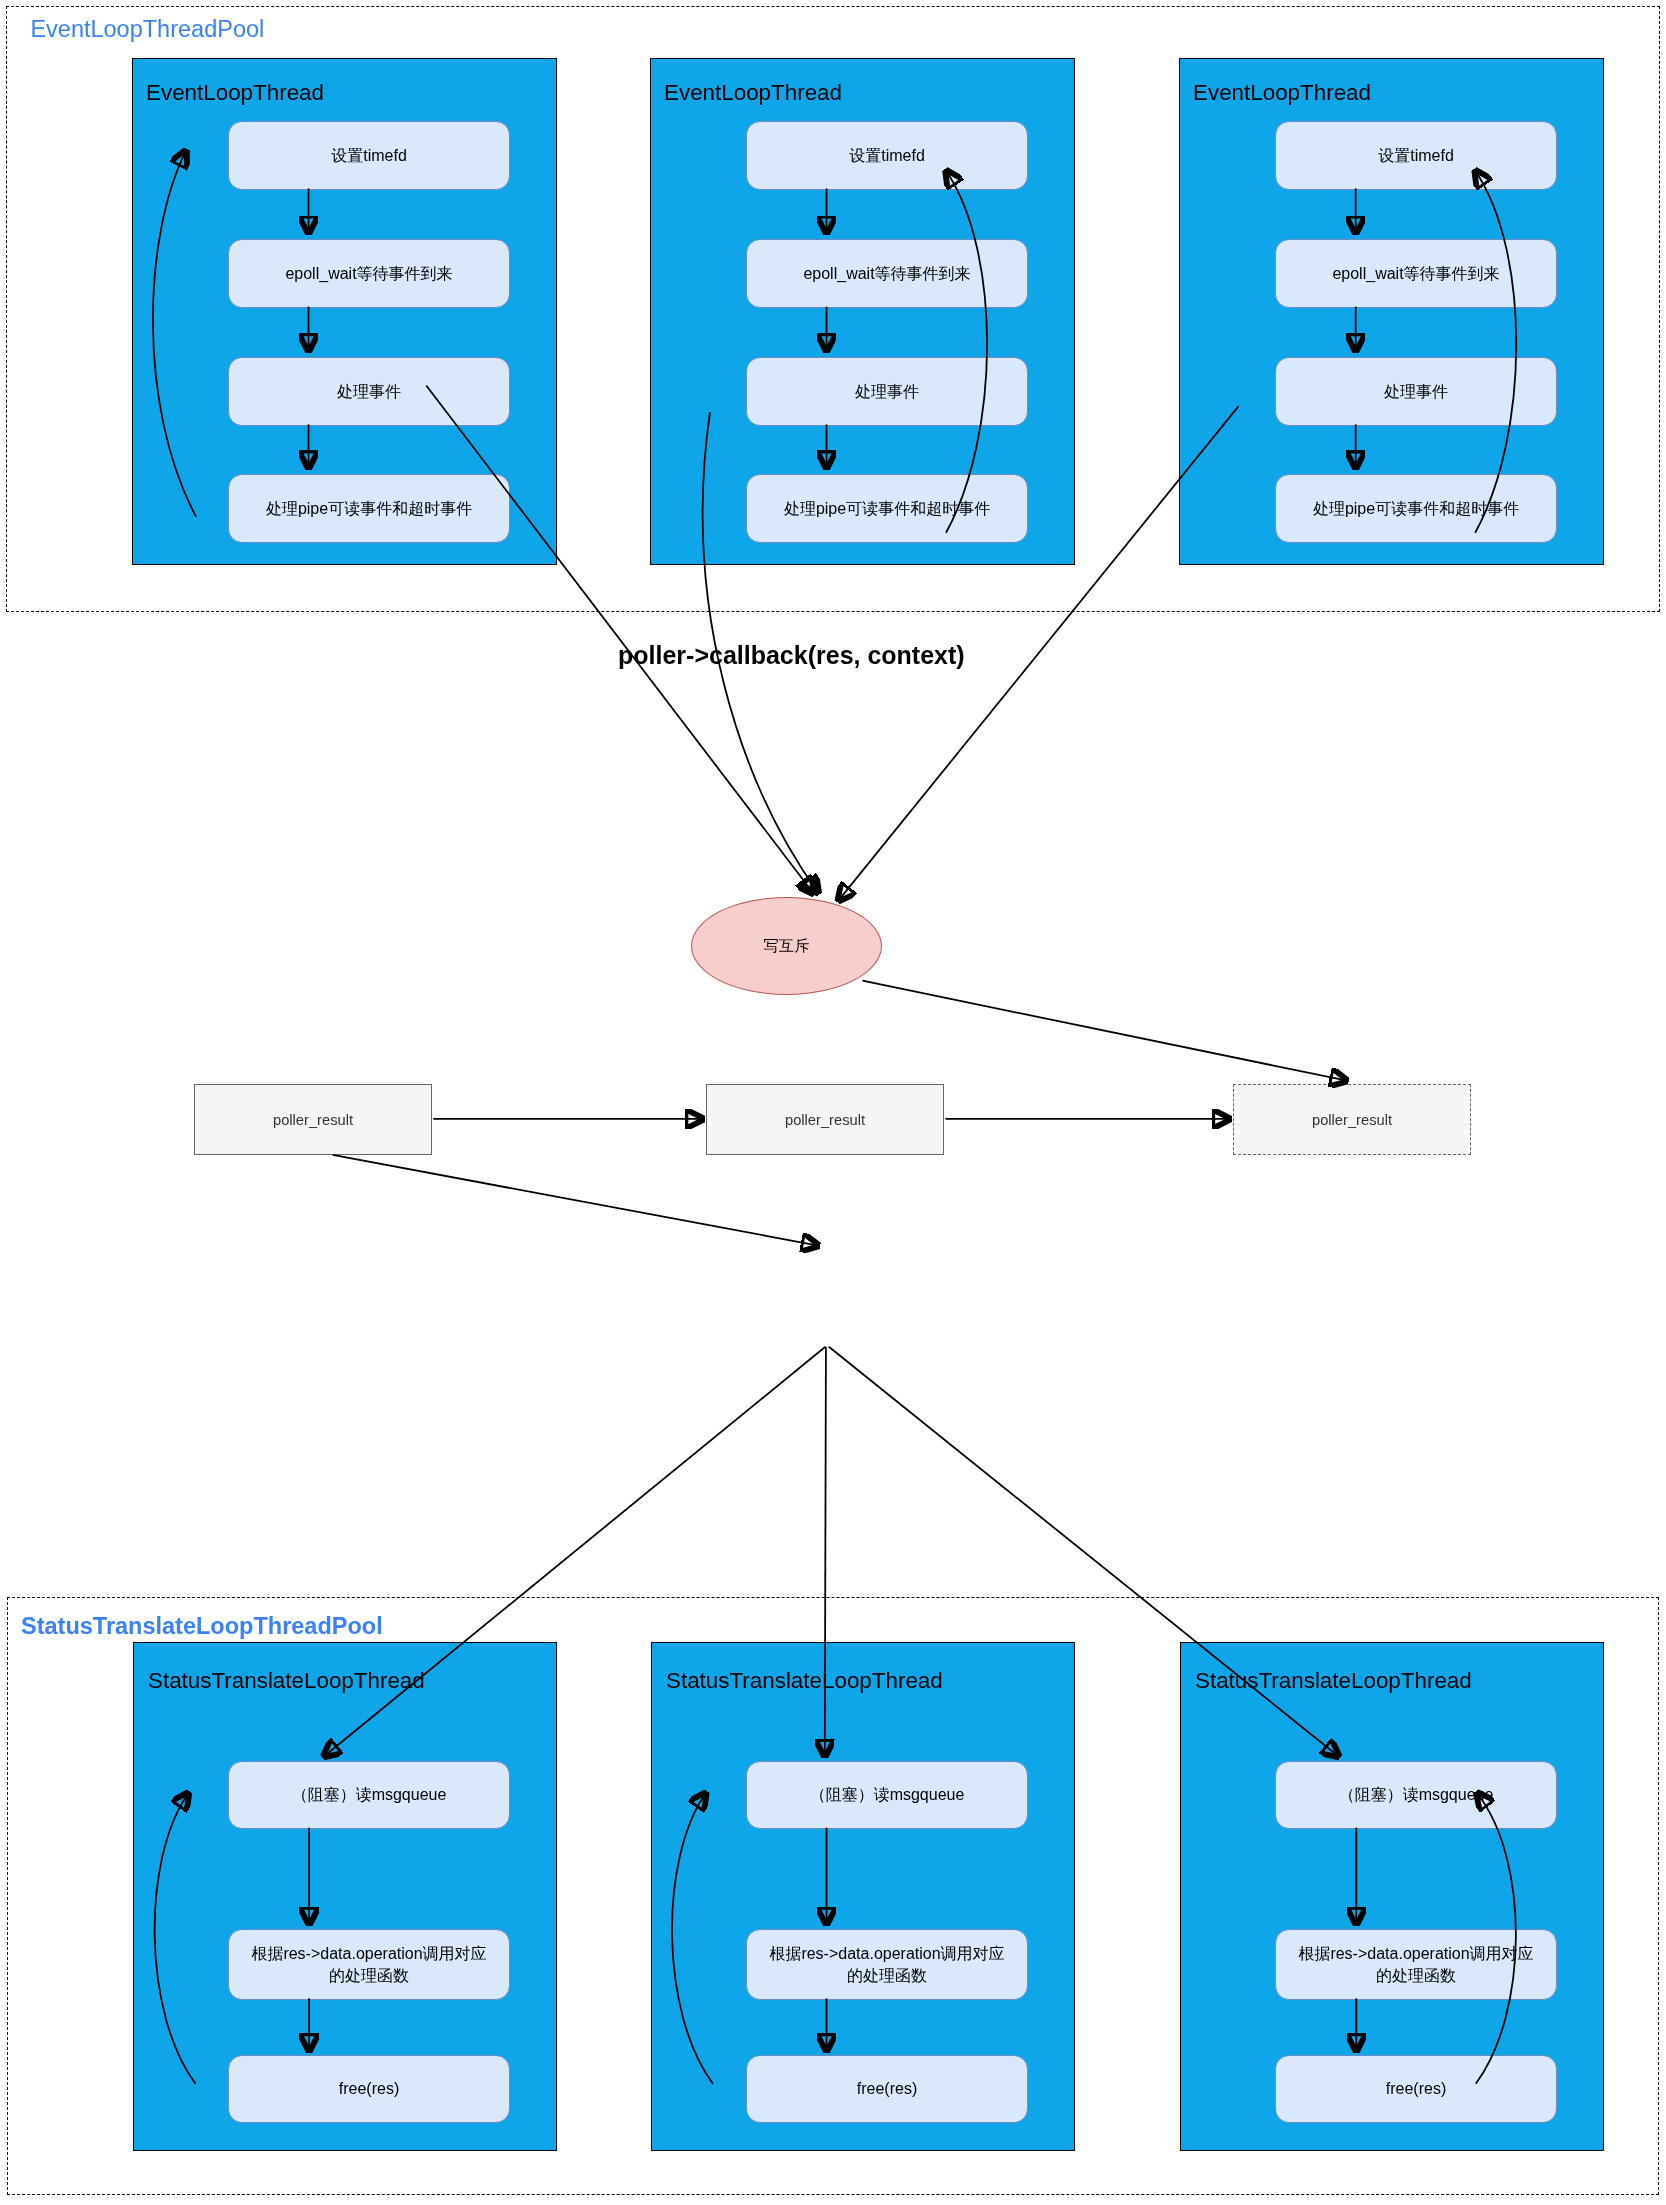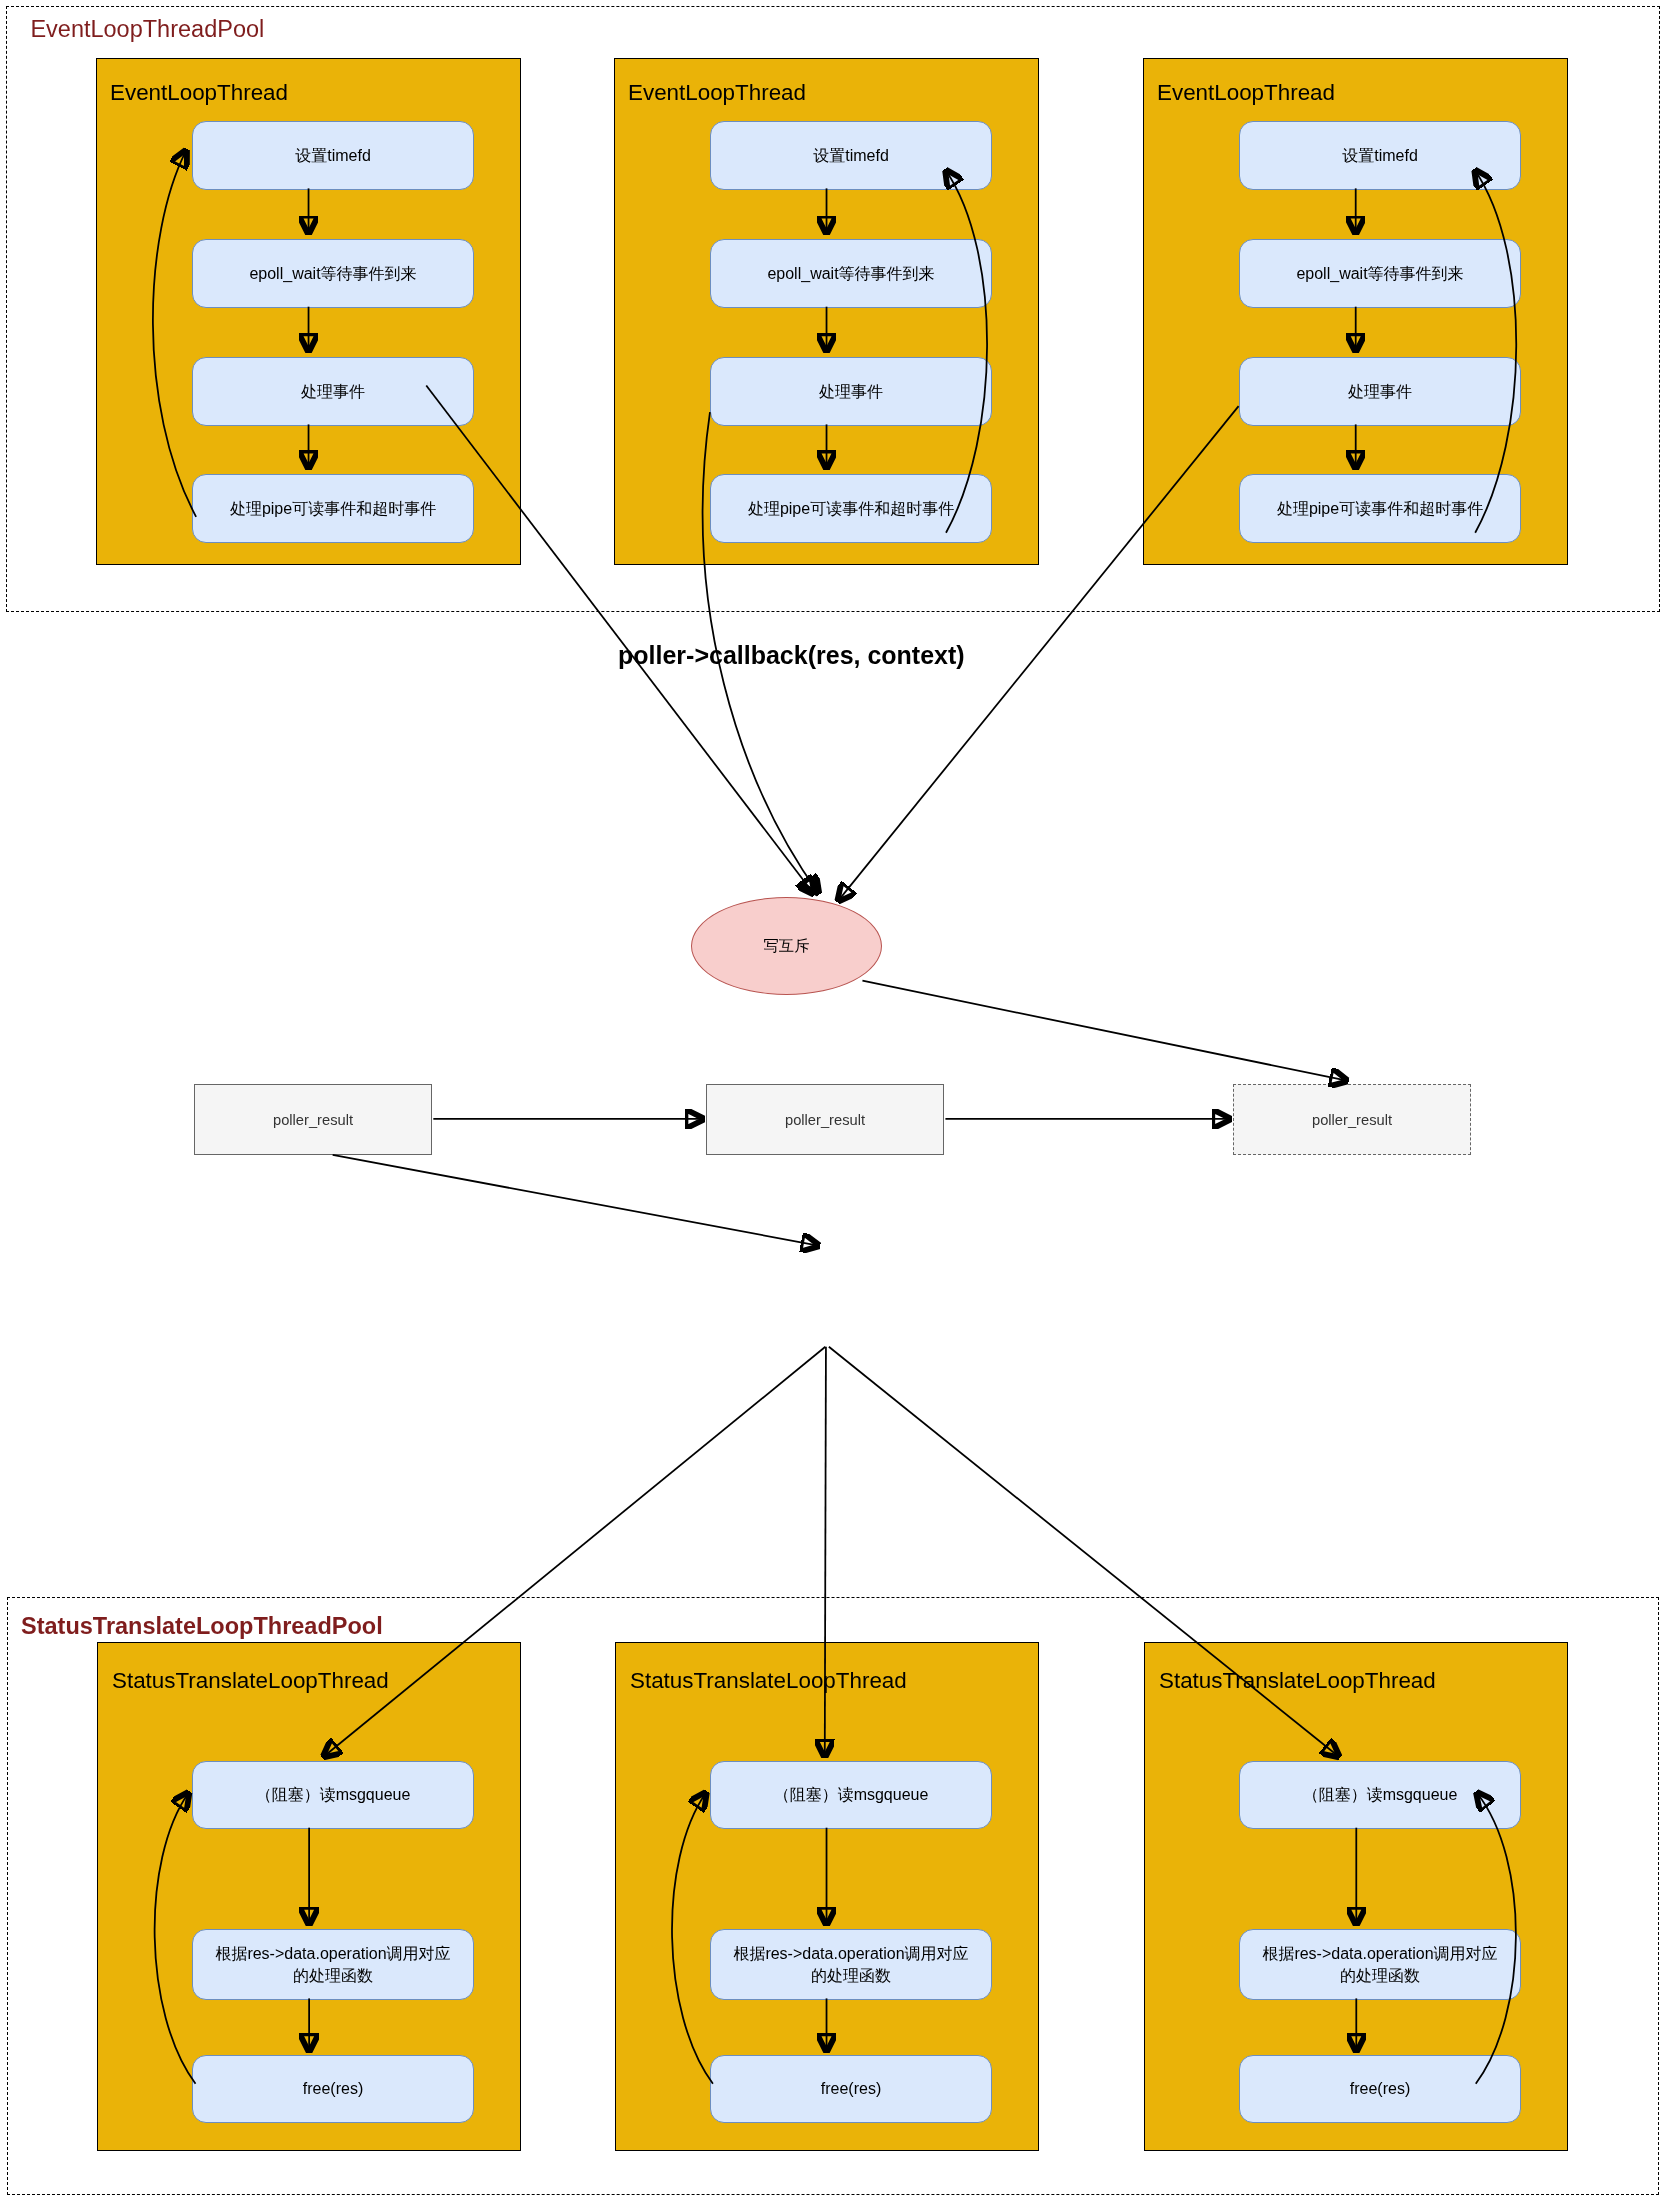--- a/index.html
+++ b/index.html
@@ -7,23 +7,23 @@
     --red-fill:#f8cecc;  --red-stroke:#b85450;
     --gray-fill:#f5f5f5; --gray-stroke:#666666;
     --line:#000000;
   }
   *{margin:0;padding:0;box-sizing:border-box;}
   html,body{width:1666px;height:2205px;background:#ffffff;overflow:hidden;
     font-family:"Liberation Sans", sans-serif; color:#000;}
   .canvas{position:absolute;left:0;top:0;width:1666px;height:2205px;}
 
   .pool{position:absolute;border:1.8px dashed #000;background:transparent;}
-  .pool-label{position:absolute;font-size:23.5px;color:#7f1d1d;white-space:nowrap;}
+  .pool-label{position:absolute;font-size:23.5px;color:#3b82f6;white-space:nowrap;}
 
-  .thread{position:absolute;border:1.8px solid #000;background:#eab308;}
+  .thread{position:absolute;border:1.8px solid #000;background:#0ea5e9;margin-left:36px;}
   .thread-label{position:absolute;font-size:22.4px;color:#000;white-space:nowrap;}
 
   .step{position:absolute;width:282px;background:var(--blue-fill);
     border:1.8px solid var(--blue-stroke);border-radius:14px;
     display:flex;align-items:center;justify-content:center;text-align:center;
     font-size:16px;line-height:1.35;padding:3.5px 15.3px;}
 
   .queue-box{position:absolute;width:238px;height:71px;background:var(--gray-fill);
     border:1.8px solid var(--gray-stroke);display:flex;align-items:center;
     justify-content:center;font-size:14.7px;color:#333;}

